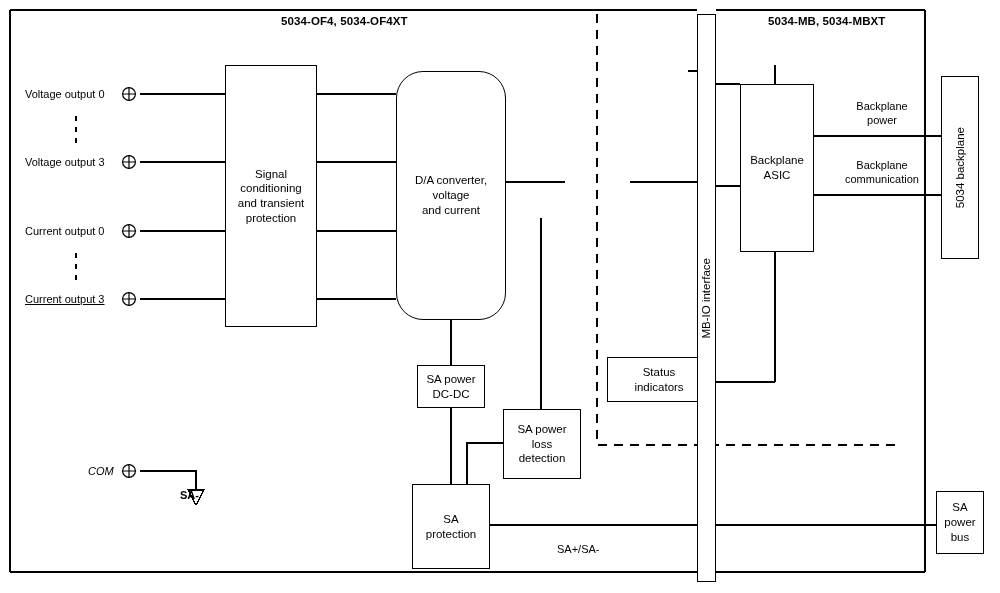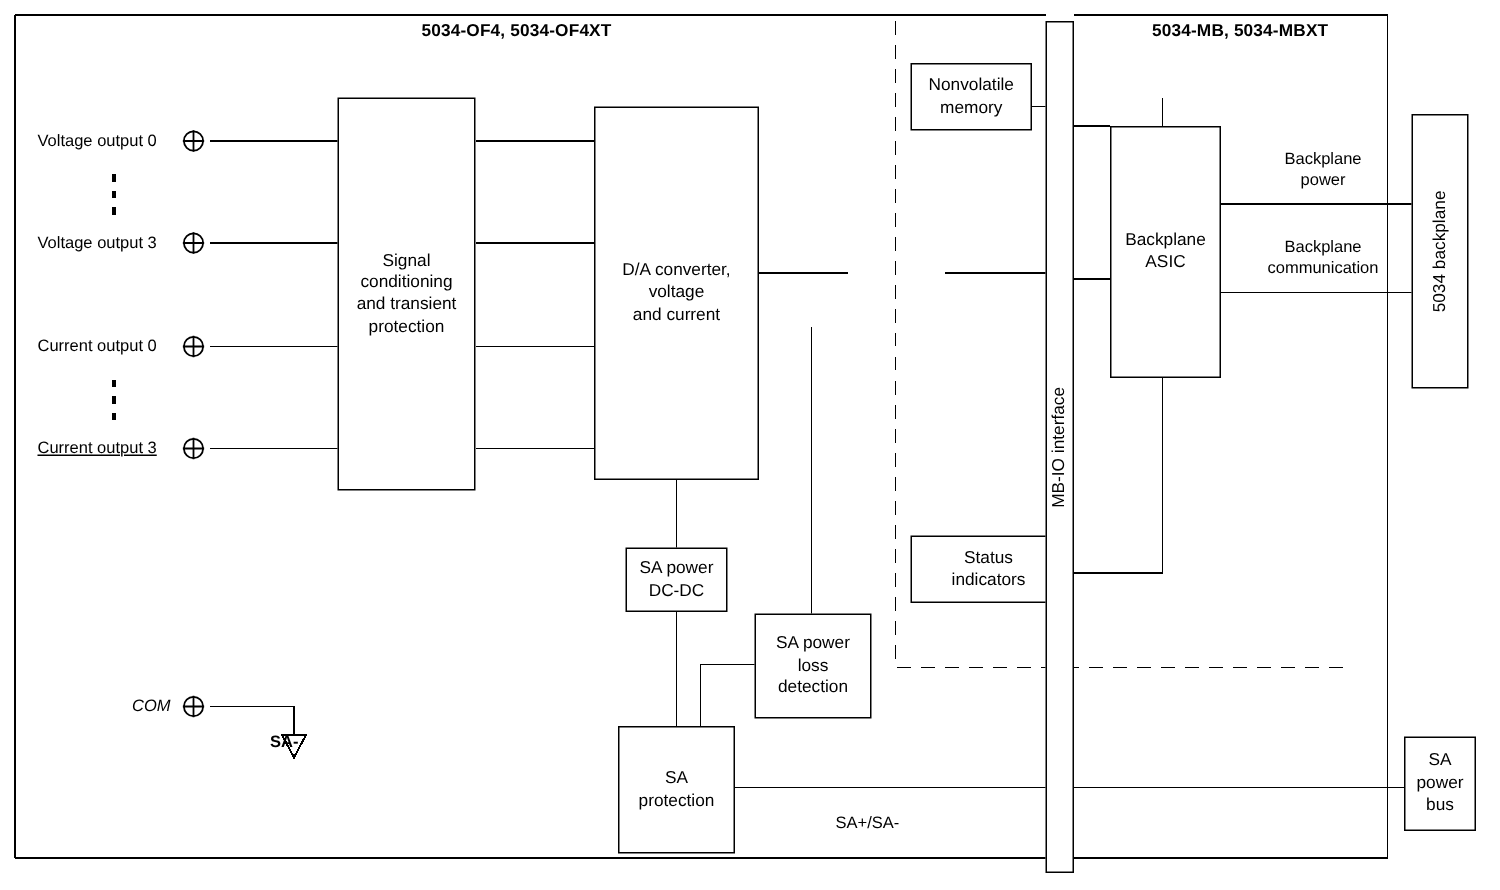--- a/index.html
+++ b/index.html
@@ -147,24 +147,23 @@
     <circle cx="8" cy="8" r="6.4" fill="#fff" stroke="#000" stroke-width="1.2"></circle>
     <path d="M8,0.9 V15.1 M0.9,8 H15.1" stroke="#000" stroke-width="1.2"></path>
   </svg>
   <svg class="term" style="left:121px;top:463px;" viewBox="0 0 16 16">
     <circle cx="8" cy="8" r="6.4" fill="#fff" stroke="#000" stroke-width="1.2"></circle>
     <path d="M8,0.9 V15.1 M0.9,8 H15.1" stroke="#000" stroke-width="1.2"></path>
   </svg>
 
   <div class="box" style="left:225px;top:65px;width:92px;height:262px;">Signal<br>conditioning<br>and transient<br>protection</div>
 
-  <div class="box" style="left:396px;top:71px;width:110px;height:249px;">D/A converter,<br>voltage<br>and current</div>
+  <div class="box" style="left:396px;top:71px;width:110px;height:249px;border-radius:27px;">D/A converter,<br>voltage<br>and current</div>
 
 
-  <div class="box" style="left:607px;top:42px;width:81px;height:45px;">Nonvolatile<br>memory</div>
 
   <div class="box" style="left:607px;top:357px;width:104px;height:45px;">Status<br>indicators</div>
 
   <div class="box" style="left:697px;top:14px;width:19px;height:568px;">
     <span class="vert">MB-IO interface</span>
   </div>
 
   <div class="box" style="left:740px;top:84px;width:74px;height:168px;">Backplane<br>ASIC</div>
 
   <div class="box" style="left:941px;top:76px;width:38px;height:183px;">

